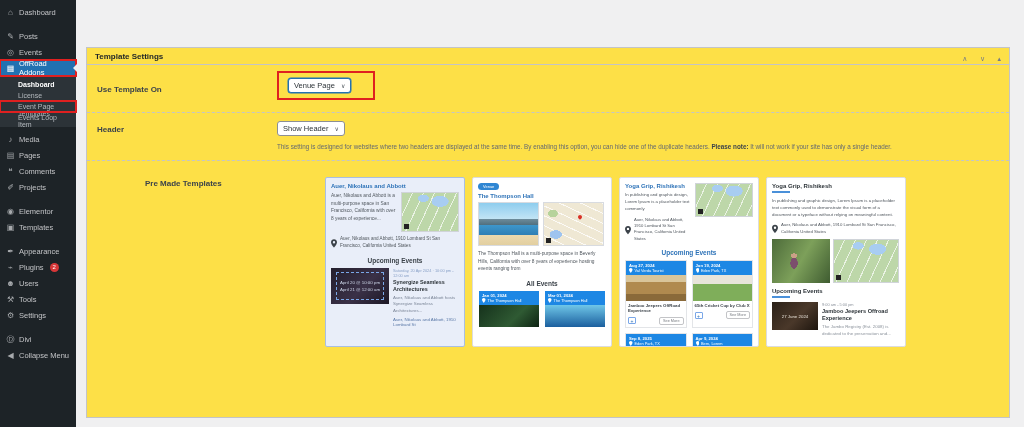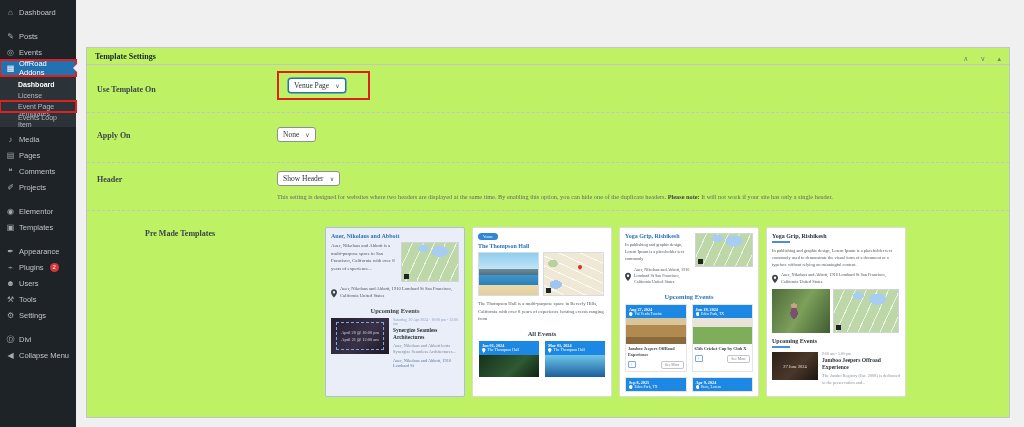--- a/index.html
+++ b/index.html
@@ -20,21 +20,21 @@
   .sub-item.current { color:#fff; font-weight:bold; }
   .sub-item.annotated { outline:2px solid #df2020; outline-offset:-1px; }
   .badge { background:#d63638; color:#fff; border-radius:50%; width:9px; height:9px; font-size:6px; line-height:9px; text-align:center; display:inline-block; margin-left:2px; }
 
   
   .main { position:absolute; left:76px; top:0; width:948px; height:427px; background:#f0f0f1; }
   h1 { font-size:14px; font-weight:600; color:#1d2327; padding:8px 0 0 12px; }
   .title-input { display:block; margin:7px 0 0 12px; width:110px; height:16px; border:1px solid #8c8f94; border-radius:2px; font-size:8px; padding:2px 5px; color:#2c3338; background:#fff; font-family:"Liberation Sans", sans-serif; }
   .title-input::placeholder { color:#8c8f94; }
 
-  .postbox { position:absolute; left:10px; top:47px; width:924px; height:371px; background:#bef264; border:1px solid #c3c4c7;font-family:Liberation Serif, serif; }
+  .postbox { position:absolute; left:10px; top:47px; width:924px; height:371px; background:#fde047; border:1px solid #c3c4c7; }
   .pb-head { display:flex; justify-content:space-between; align-items:center; border-bottom:1px solid #c3c4c7; padding:4px 8px; height:17px; }
   .pb-title { font-size:8px; font-weight:bold; color:#1d2327; }
   .pb-handles span { color:#787c82; font-size:7px; margin-left:8px; cursor:pointer; }
 
   .row { display:flex; align-items:flex-start; padding:0 10px; border-bottom:1px dashed #c3c4c7; }
   .row-label { flex:0 0 180px; font-size:8px; font-weight:600; color:#3c434a; }
   .row-ctl { flex:1; font-size:8px; }
   .r1 { height:48px; } .r1 .row-label { padding-top:20px; }
   .r2 { height:50px; } .r2 .row-label { padding-top:18px; } .r2 .row-ctl { padding-top:14px; }
   .r3 { height:48px; } .r3 .row-label { padding-top:12px; } .r3 .row-ctl { padding-top:8px; }
@@ -222,29 +222,20 @@
         <div class="row-ctl">
           <span class="red-box">
             <span class="select focused">
               <span>Venue Page</span>
               <span class="chev">∨</span>
             </span>
           </span>
         </div>
       </div>
 
-      <div class="row r2">
-        <div class="row-label">Apply On</div>
-        <div class="row-ctl">
-          <span class="select">
-            <span>None</span>
-            <span class="chev">∨</span>
-          </span>
-        </div>
-      </div>
 
       <div class="row r3">
         <div class="row-label">Header</div>
         <div class="row-ctl">
           <span class="select">
             <span>Show Header</span>
             <span class="chev">∨</span>
           </span>
           <div class="field-desc">
             <span>This setting is designed for websites where two headers are displayed at the same time. By enabling this option, you can hide one of the duplicate headers. </span><b>Please note:</b><span> It will not work if your site has only a single header.</span>

